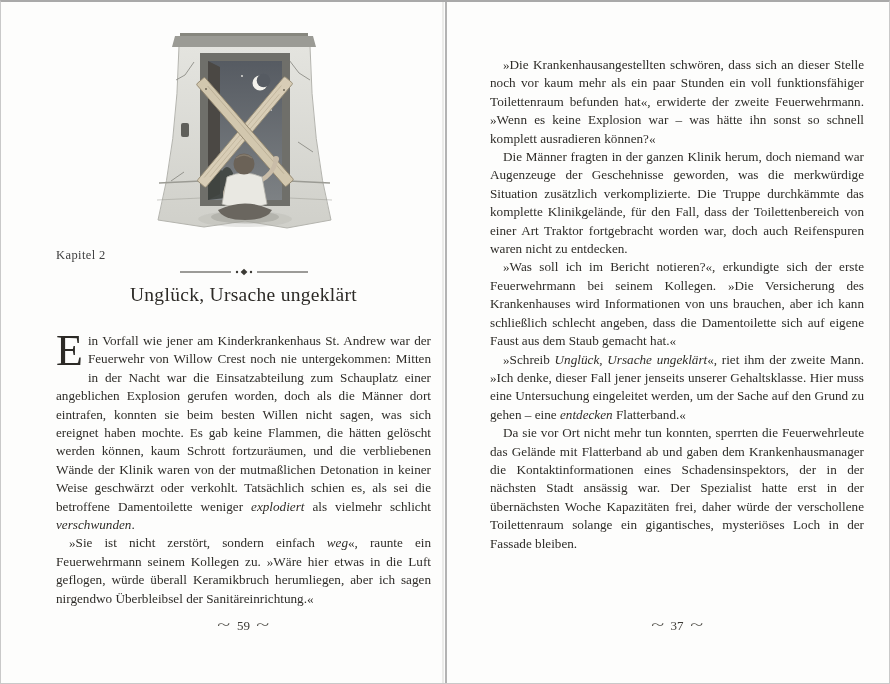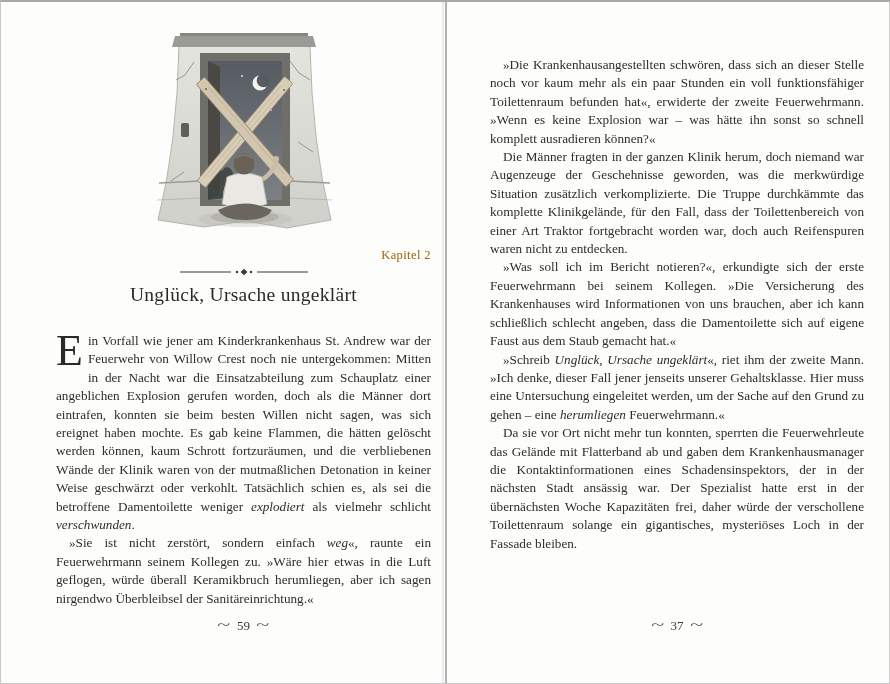--- a/index.html
+++ b/index.html
@@ -17,22 +17,22 @@
   .gutter{
     position:absolute;left:444px;top:0;width:2px;height:100%;
     background:#b3b3b3;box-shadow:-3px 0 0 #ebebe9;
   }
   .page{position:absolute;top:0;height:100%;}
   .page-left{left:55px;width:375px;}
   .page-right{left:489px;width:374px;}
   .illustration{margin:22px 0 0 0;text-align:center;}
   .illustration svg{display:inline-block;}
   .chapter-label{
-    margin-top:8px;text-align:right;
-    font-size:12.5px;letter-spacing:.4px;color:#a16207;
+    margin-top:8px;text-align:left;
+    font-size:12.5px;letter-spacing:.4px;color:#404040;
   }
   .divider{display:block;margin:4px auto 0 auto;}
   .chapter-title{
     margin:7px 0 0 0;text-align:center;font-weight:normal;
     font-size:19.5px;letter-spacing:.3px;color:#2c2a26;
   }
   .body-text{
     margin-top:26px;
     font-size:13.2px;line-height:18.4px;
     text-align:justify;
@@ -163,21 +163,21 @@
     <div class="folio">
       <span class="swash">~</span><span>59</span><span class="swash">~</span>
     </div>
   </div>
 
   <div class="page page-right">
     <div class="body-text">
         <p class="indent"><span>»Die Krankenhausangestellten schwören, dass sich an dieser Stelle noch vor kaum mehr als ein paar Stunden ein voll funktionsfähiger Toilettenraum befunden hat«, erwiderte der zweite Feuerwehrmann. »Wenn es keine Explosion war – was hätte ihn sonst so schnell komplett ausradieren können?«</span></p>
         <p class="indent"><span>Die Männer fragten in der ganzen Klinik herum, doch niemand war Augenzeuge der Geschehnisse geworden, was die merkwürdige Situation zusätzlich verkomplizierte. Die Truppe durchkämmte das komplette Klinikgelände, für den Fall, dass der Toilettenbereich von einer Art Traktor fortgebracht worden war, doch auch Reifenspuren waren nicht zu entdecken.</span></p>
         <p class="indent"><span>»Was soll ich im Bericht notieren?«, erkundigte sich der erste Feuerwehrmann bei seinem Kollegen. »Die Versicherung des Krankenhauses wird Informationen von uns brauchen, aber ich kann schließlich schlecht angeben, dass die Damentoilette sich auf eigene Faust aus dem Staub gemacht hat.«</span></p>
-        <p class="indent"><span>»Schreib </span><em>Unglück, Ursache ungeklärt</em><span>«, riet ihm der zweite Mann. »Ich denke, dieser Fall jener jenseits unserer Gehaltsklasse. Hier muss eine Untersuchung eingeleitet werden, um der Sache auf den Grund zu gehen – eine </span><em>herumliegen</em><span> Feuerwehrmann.«</span></p>
+        <p class="indent"><span>»Schreib </span><em>Unglück, Ursache ungeklärt</em><span>«, riet ihm der zweite Mann. »Ich denke, dieser Fall jener jenseits unserer Gehaltsklasse. Hier muss eine Untersuchung eingeleitet werden, um der Sache auf den Grund zu gehen – eine </span><em>entdecken</em><span> Flatterband.«</span></p>
         <p class="indent"><span>Da sie vor Ort nicht mehr tun konnten, sperrten die Feuerwehrleute das Gelände mit Flatterband ab und gaben dem Krankenhausmanager die Kontaktinformationen eines Schadensinspektors, der in der nächsten Stadt ansässig war. Der Spezialist hatte erst in der übernächsten Woche Kapazitäten frei, daher würde der verschollene Toilettenraum solange ein gigantisches, mysteriöses Loch in der Fassade bleiben.</span></p>
       </div>
 
     <div class="folio">
       <span class="swash">~</span><span>37</span><span class="swash">~</span>
     </div>
   </div>
 </div>
 
 </body></html>

